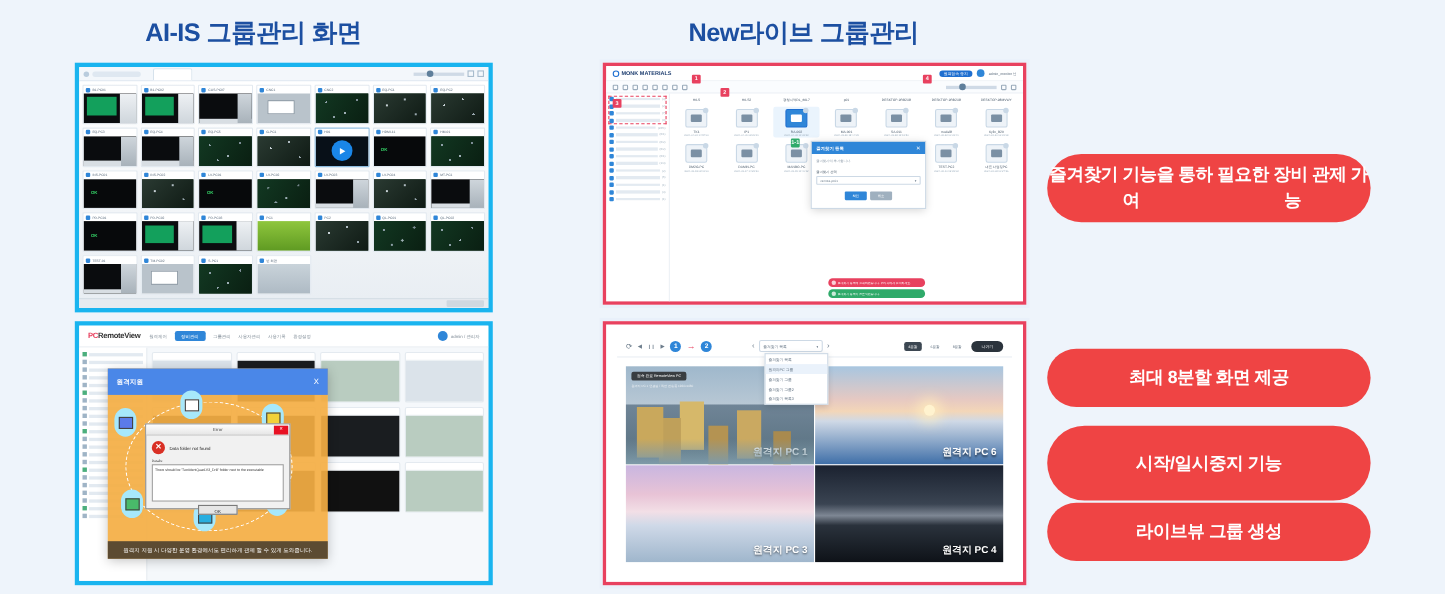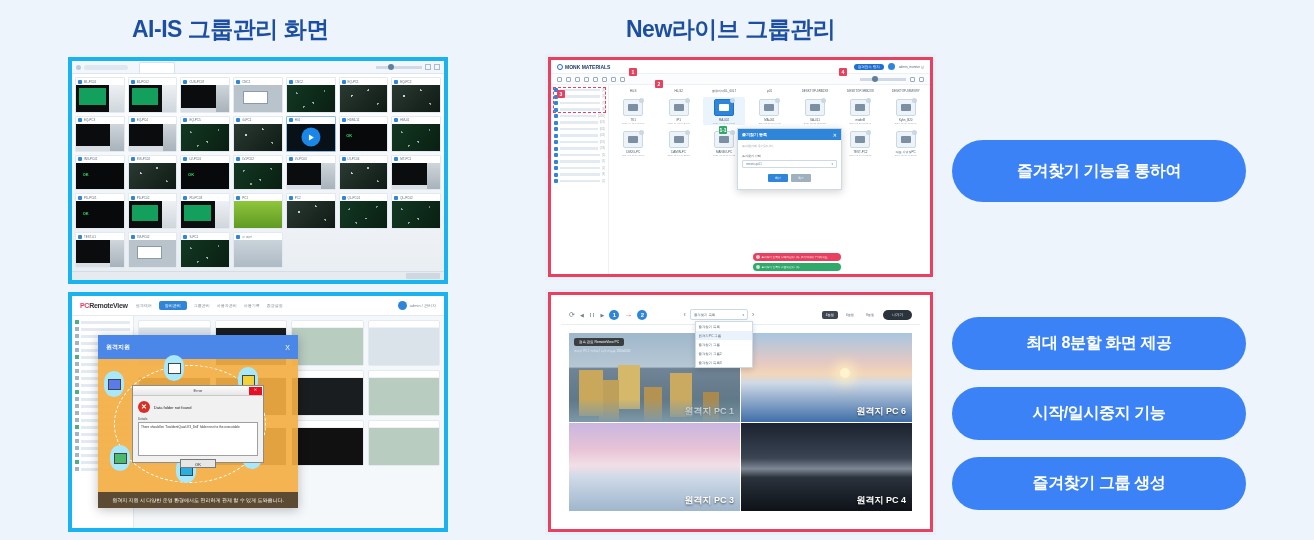--- a/index.html
+++ b/index.html
@@ -378,27 +378,27 @@
   .sc-pink {
     background: linear-gradient(#c9b6e0 0%, #e8c3d6 30%, #f2dfe6 48%, #cfd9e8 62%, #9fb6cc 100%);
     padding-left: 32px;
   }
   .sc-night {
     background: linear-gradient(#1b2230 0%, #3a4452 40%, #7e8794 52%, #2a323c 62%, #0e1218 100%);
   }
 
   
   .pill {
-    position: absolute; background: #3b82f6; color: #fff; border-radius: 40px;
+    position: absolute; background: #ef4444; color: #fff; border-radius: 40px;
     display: flex; flex-direction: row; align-items: center; justify-content: center;
     font-weight: bold; text-align: center; letter-spacing: -0.4px;
   }
   #pill1 { left: 952px; top: 140px; width: 294px; height: 62px; font-size: 16px; line-height: 1.45; }
   #pill2 { left: 952px; top: 317px; width: 294px; height: 53px; font-size: 16px; }
-  #pill3 { left: 952px; top: 387px; width: 294px; height: 53px; font-size: 16px; }
+  #pill3 { left: 952px; top: 387px; width: 294px; height: 68px; font-size: 16px; }
   #pill4 { left: 952px; top: 457px; width: 294px; height: 53px; font-size: 16px; }
 </style>
 </head>
 <body>
 
 <div class="heading" id="h1">AI-IS 그룹관리 화면</div>
 <div class="heading" id="h2">New라이브 그룹관리</div>
 
 <div class="panel cyan" id="panel-grid">
   <div class="lv-topbar">
@@ -1190,22 +1190,23 @@
         <div class="pl-cell sc-night">
 
      <span class="pl-label">원격지 PC 4</span>
    </div>
       </div>
   </div>
 </div>
 
 <div class="pill" id="pill1">
   <span>즐겨찾기 기능을 통하여</span>
+  <span>필요한 장비 관제 가능</span>
 </div>
 <div class="pill" id="pill2">
   <span>최대 8분할 화면 제공</span>
 </div>
 <div class="pill" id="pill3">
   <span>시작/일시중지 기능</span>
 </div>
 <div class="pill" id="pill4">
-  <span>즐겨찾기 그룹 생성</span>
+  <span>라이브뷰 그룹 생성</span>
 </div>
 
 </body></html>

